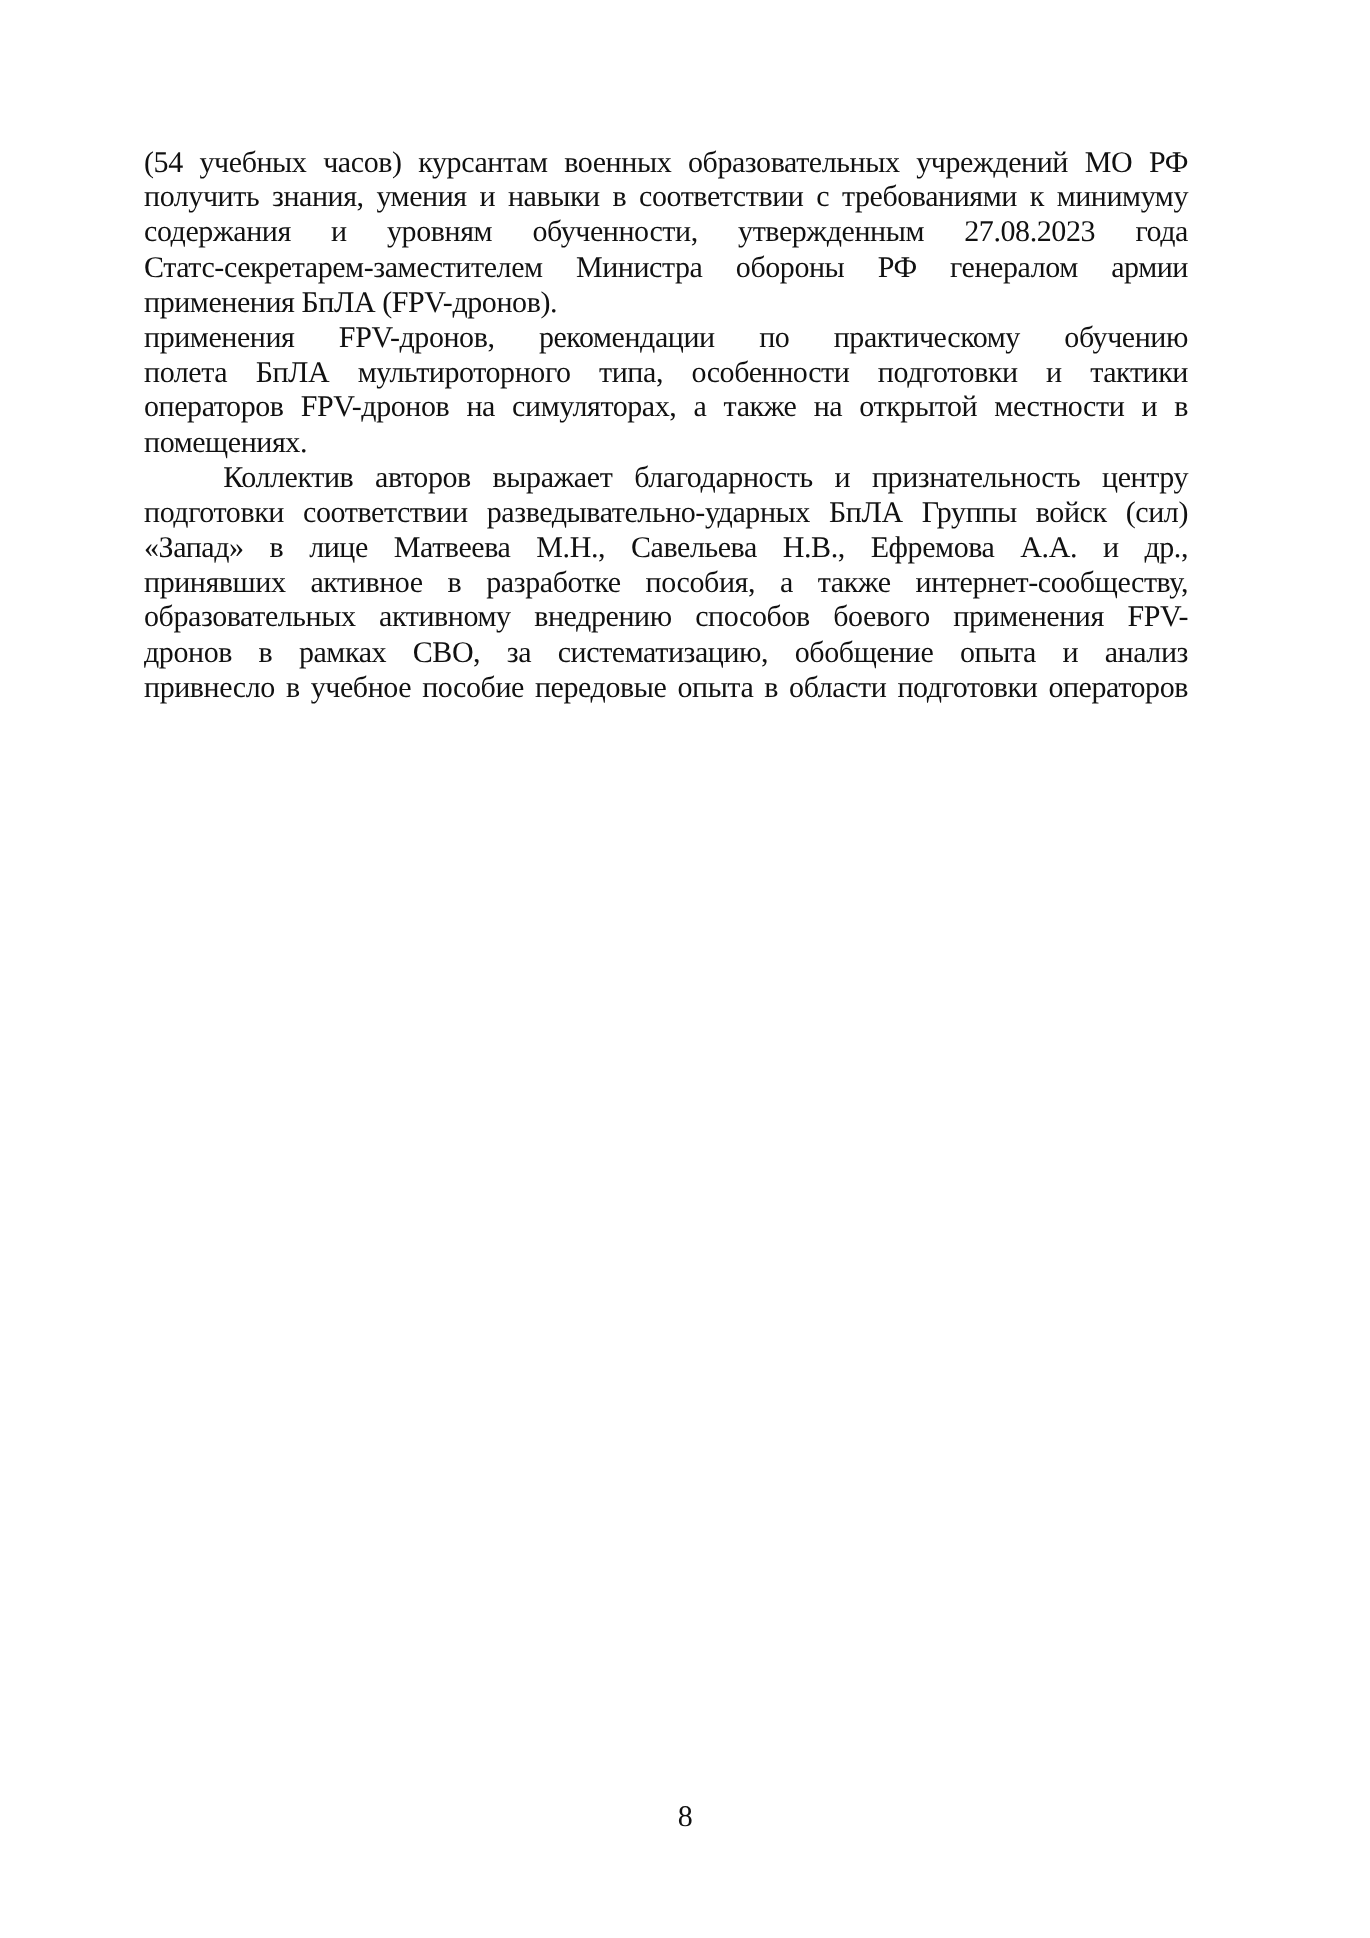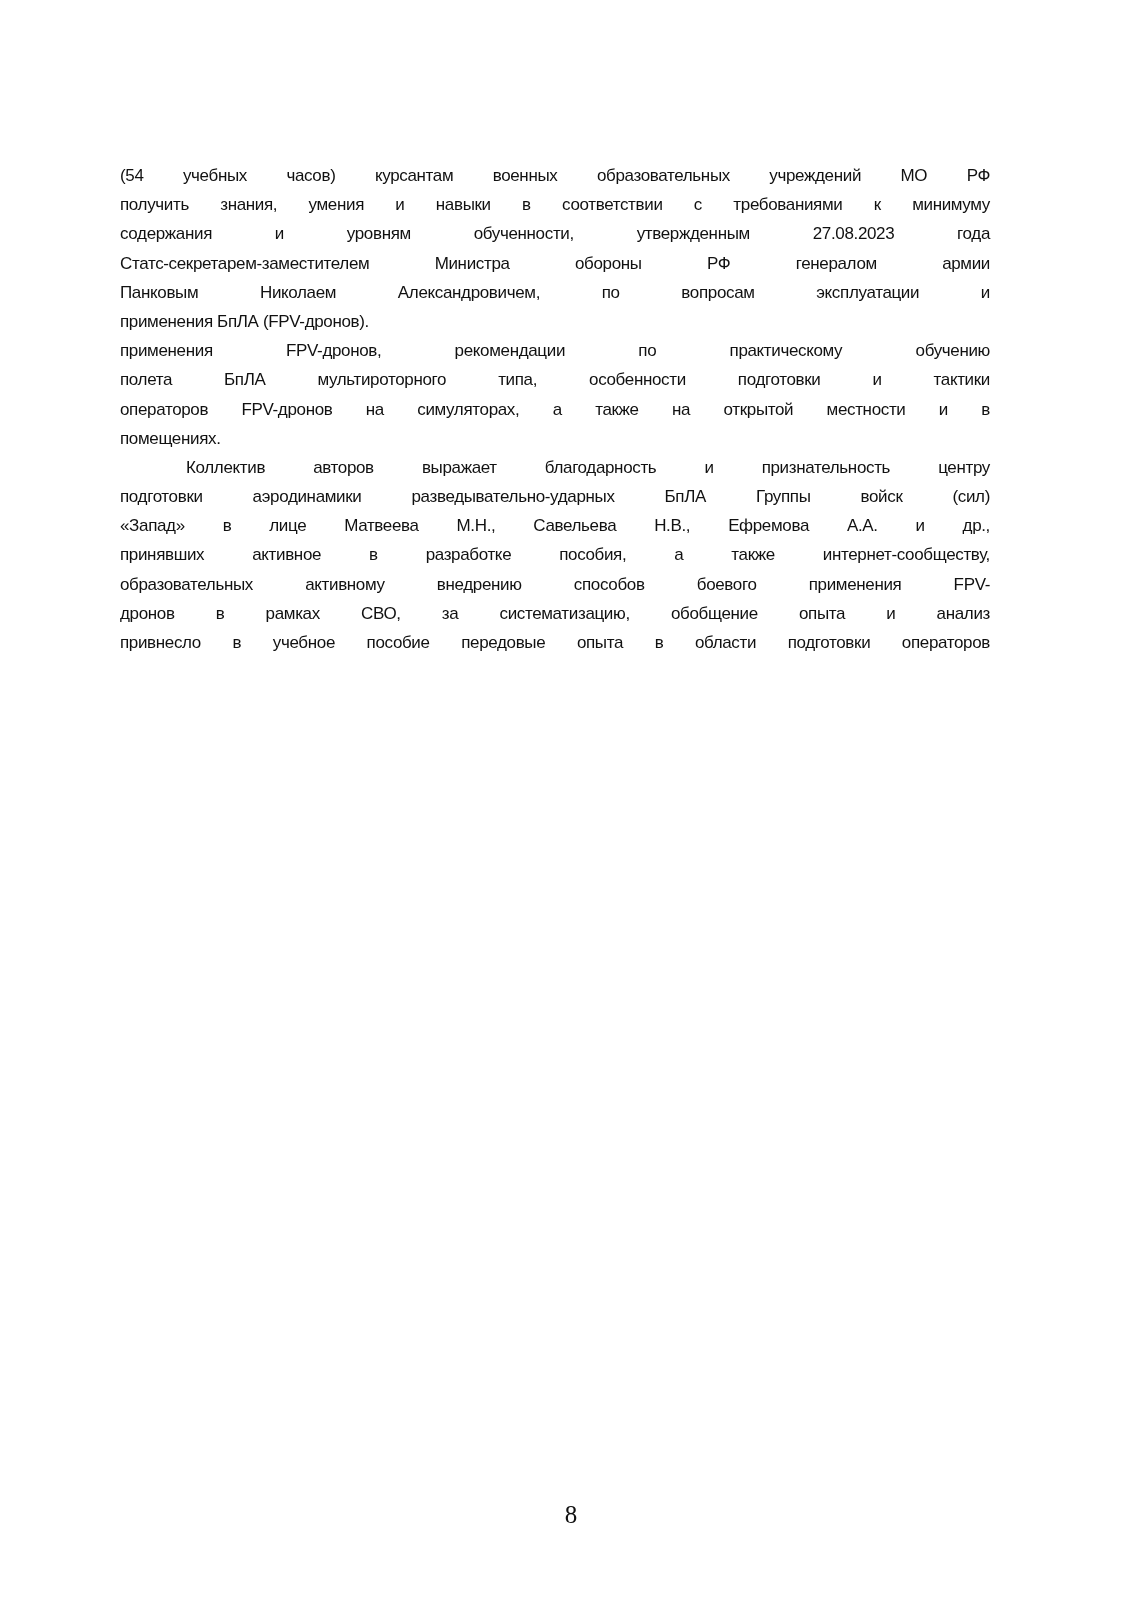--- a/index.html
+++ b/index.html
@@ -19,27 +19,26 @@
       top: 0;
       width: 1142px;
       height: 1615px;
       background: #ffffff;
     }
     .body-text {
       position: absolute;
       left: 120px;
       top: 121px;
       width: 870px;
-      font-family: Liberation Sans, sans-serif;
-      font-size: 17px;
+      font-family: Liberation Serif, serif;
+      font-size: 25px;
       line-height: 29.2px;
       color: #111111;
       text-align: justify;
       letter-spacing: -0.35px;
-      margin-top: 40px;
     }
     .para {
       margin: 0;
       padding: 0;
       text-align: justify;
     }
     .line {
       display: block;
       text-align: justify;
       text-align-last: justify;
@@ -69,34 +68,33 @@
 <body>
 
 <div class="page">
   <div class="body-text">
 
     <div class="para">
       <span class="line">(54 учебных часов) курсантам военных образовательных учреждений МО РФ</span>
       <span class="line">получить знания, умения и навыки в соответствии с требованиями к минимуму</span>
       <span class="line">содержания и уровням обученности, утвержденным 27.08.2023 года</span>
       <span class="line">Статс-секретарем-заместителем Министра обороны РФ генералом армии</span>
-      <span class="line">Панковым Николаем Александровичем, по вопросам эксплуатации и</span>
       <span class="line last">применения БпЛА (FPV-дронов).</span>
     </div>
 
     <div class="para">
       <span class="line">применения FPV-дронов, рекомендации по практическому обучению</span>
       <span class="line">полета БпЛА мультироторного типа, особенности подготовки и тактики</span>
       <span class="line">операторов FPV-дронов на симуляторах, а также на открытой местности и в</span>
       <span class="line last">помещениях.</span>
     </div>
 
     <div class="para">
       <span class="line indent">Коллектив авторов выражает благодарность и признательность центру</span>
-      <span class="line">подготовки аэродинамики разведывательно-ударных БпЛА Группы войск (сил)</span>
+      <span class="line">подготовки соответствии разведывательно-ударных БпЛА Группы войск (сил)</span>
       <span class="line">«Запад» в лице Матвеева М.Н., Савельева Н.В., Ефремова А.А. и др.,</span>
       <span class="line">принявших активное в разработке пособия, а также интернет-сообществу,</span>
       <span class="line">образовательных активному внедрению способов боевого применения FPV-</span>
       <span class="line">дронов в рамках СВО, за систематизацию, обобщение опыта и анализ</span>
       <span class="line">привнесло в учебное пособие передовые опыта в области подготовки операторов</span>
     </div>
 
   </div>
 
   <div class="page-number">8</div>

